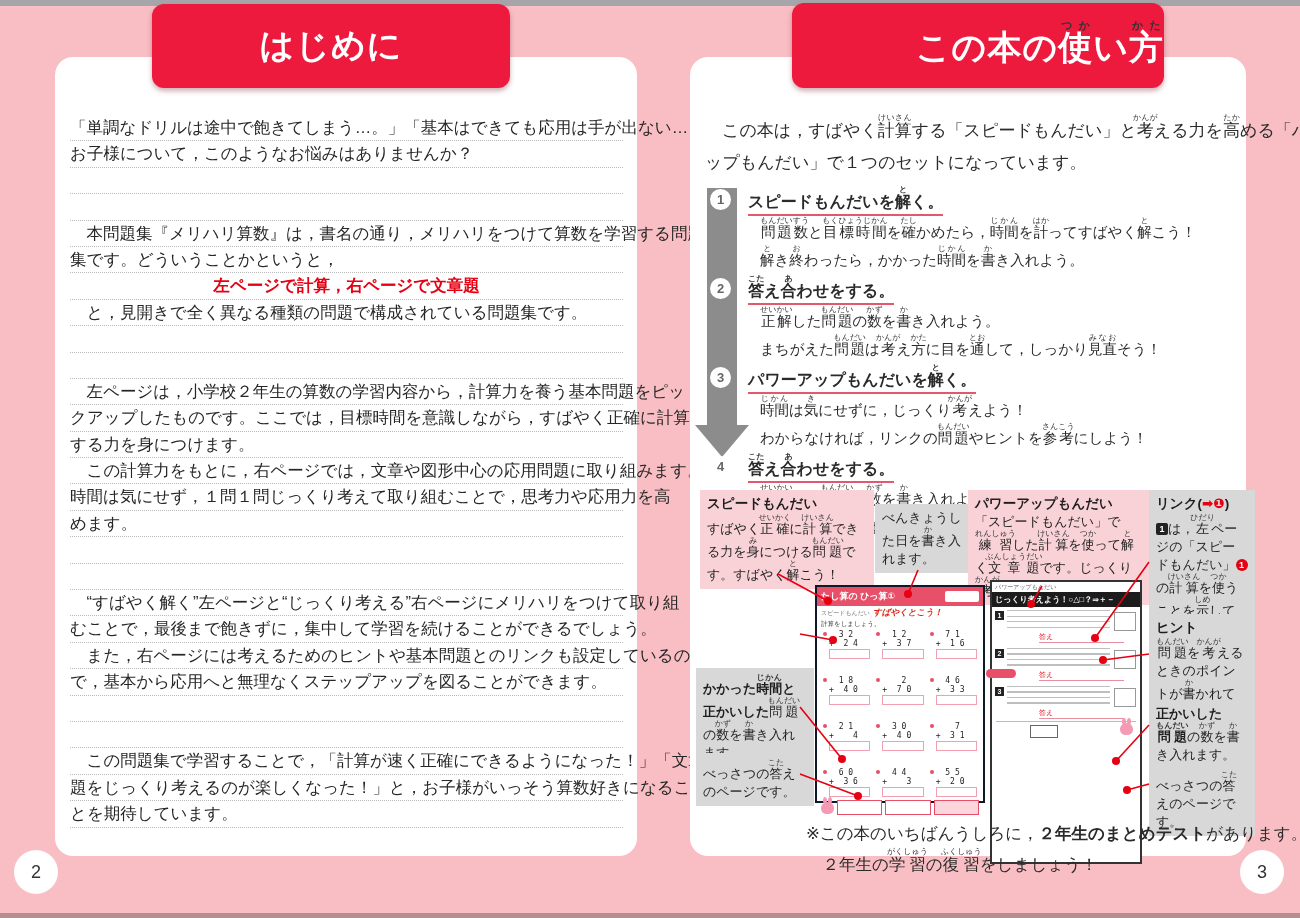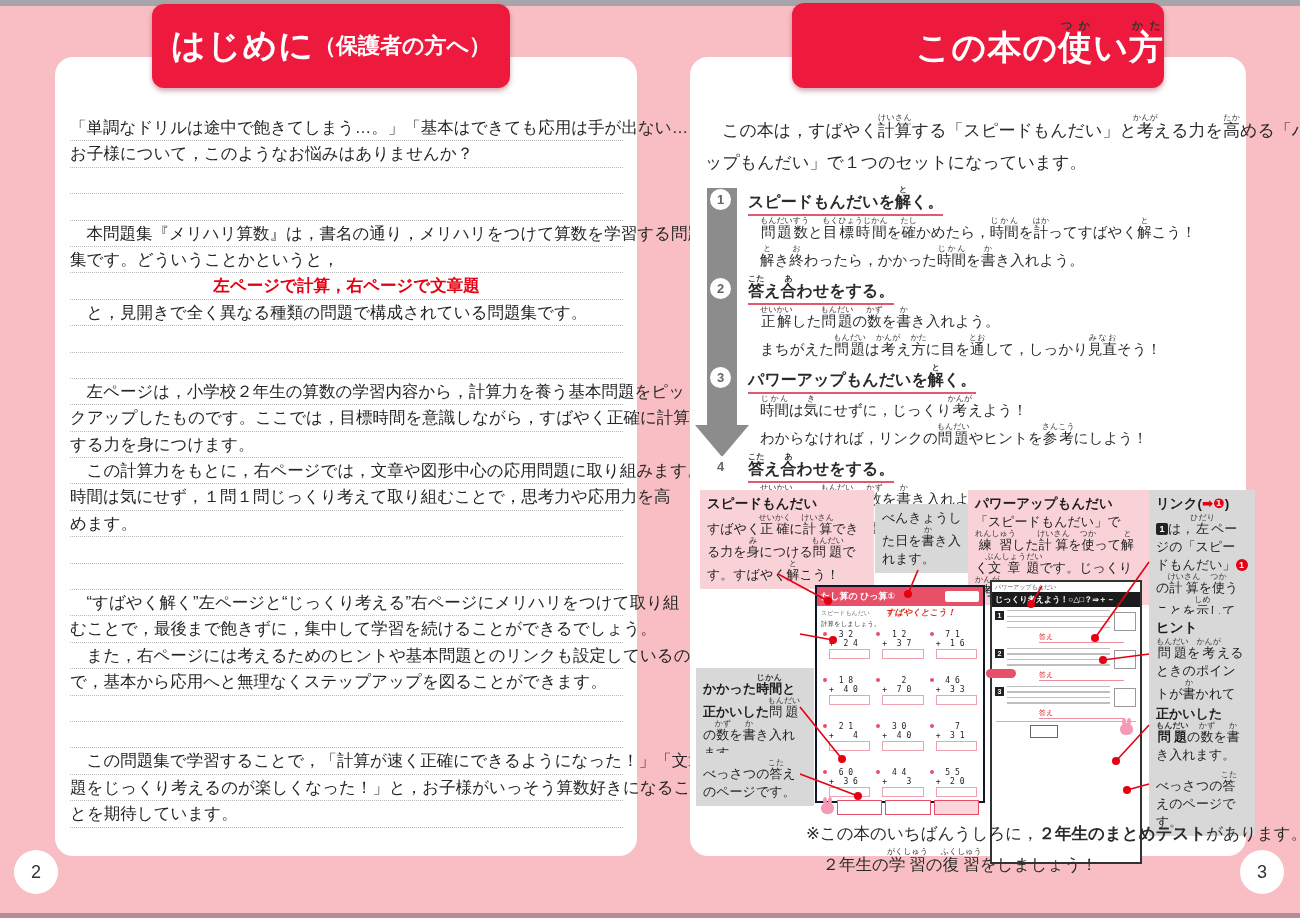--- a/index.html
+++ b/index.html
@@ -81,21 +81,21 @@
     color:#fff;font-size:9px;font-weight:bold;vertical-align:1px;}
   .b-sq{background:#222;border-radius:2px;}
   .b-circ{background:#e60012;border-radius:50%;}
 
   
   #mini-speed{position:absolute;left:125px;top:528px;width:170px;height:218px;
     border:2px solid #0f172a;background:#fff;box-sizing:border-box;}
   .ms-head{background:#e8506a;color:#fff;font-size:9px;font-weight:bold;padding:3px 4px;
     display:flex;align-items:center;justify-content:space-between;}
   .ms-namebox{width:34px;height:11px;background:#fff;border-radius:2px;}
-  .ms-sub{display:flex;gap:16px;align-items:center;padding:1px 4px;}
+  .ms-sub{display:flex;gap:3px;align-items:center;padding:1px 4px;}
   .ms-tag{font-size:6px;color:#777;}
   .ms-script{font-size:8.5px;color:#d21;font-weight:bold;font-style:italic;}
   .ms-inst{font-size:6.5px;color:#333;padding:0 4px 1px;}
   #ms-grid{display:grid;grid-template-columns:1fr 1fr 1fr;gap:18px 6px;padding:1px 6px;}
   .prob{font-family:"DejaVu Sans Mono",monospace;font-size:8px;line-height:8.5px;color:#222;position:relative;padding-left:6px;}
   .prob .pdot{position:absolute;left:0;top:1px;width:4px;height:4px;border-radius:50%;background:#e8506a;}
   .prob pre{margin:0;font-family:inherit;}
   .pgrid{height:8px;border:1px solid #f0a0ae;margin-top:1px;}
   .ms-foot{display:flex;align-items:center;gap:3px;padding:2px 4px;}
   .bunny{width:13px;height:12px;background:#f49ab4;border-radius:50% 50% 45% 45%;position:relative;flex:none;}
@@ -376,20 +376,19 @@
   </svg>
 
   <div id="note">
     <div><span>※この本のいちばんうしろに，</span><span class="bold">２年生のまとめテスト</span><span>があります。</span></div>
     <div><span>　２年生の</span><ruby>学習<rt>がくしゅう</rt></ruby><span>の</span><ruby>復習<rt>ふくしゅう</rt></ruby><span>をしましょう！</span></div>
   </div>
 </div>
 
 <div class="banner" id="banner-left">
   <span class="b-main">はじめに</span>
-    <span class="b-sub">（保護者の方へ）</span>
 </div>
 <div class="banner" id="banner-right">
   <span><span>この本の</span><ruby>使<rt>つか</rt></ruby><span>い</span><ruby>方<rt>かた</rt></ruby></span>
 </div>
 
 <div class="page-num" id="page-num-left">2</div>
 <div class="page-num" id="page-num-right">3</div>
 
 </body></html>

